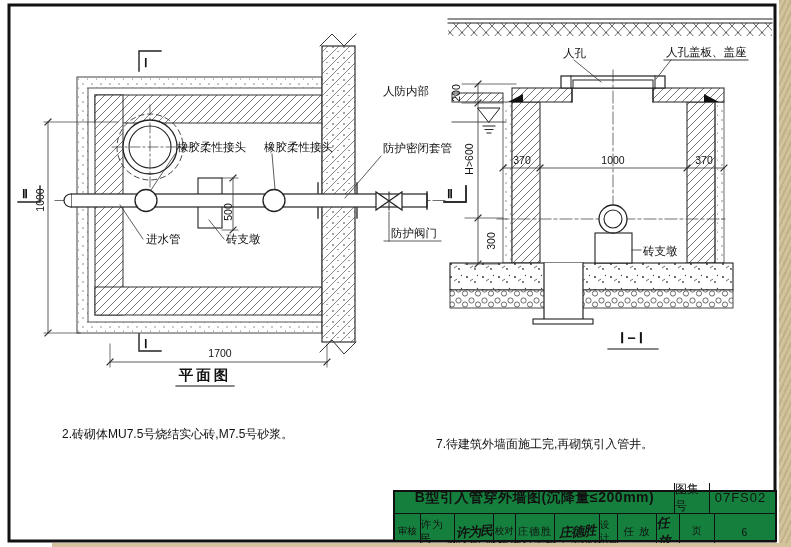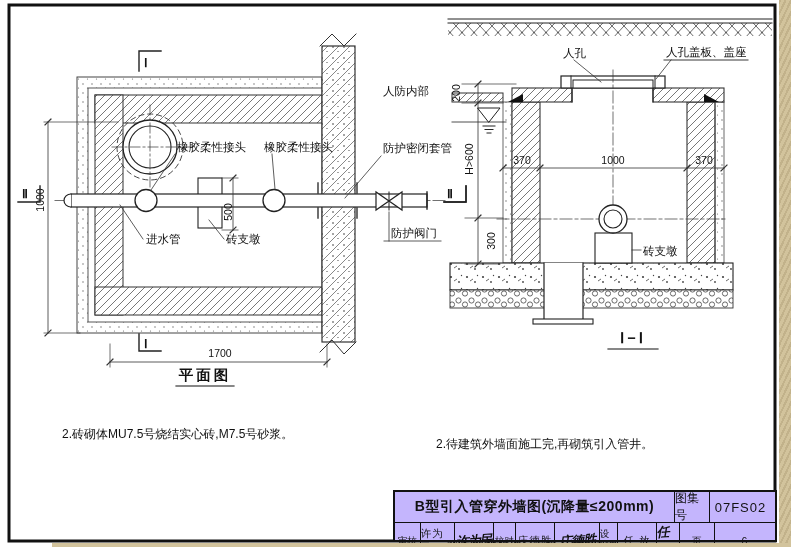--- a/index.html
+++ b/index.html
@@ -15,21 +15,21 @@
   .dim{font-size:10.5px;}
   .marker{font-size:12px;font-weight:bold;}
   .viewtitle{font-size:14.5px;letter-spacing:3px;font-weight:bold;}
 
   .notes{position:absolute;font-size:12px;line-height:15.4px;white-space:pre;color:#111;}
   .notes-left{left:62px;top:396px;width:372px;}
   .notes-right{left:436px;top:406px;width:300px;}
   .note-gap{margin-top:7px;}
 
   .titleblock{position:absolute;left:393px;top:490px;width:384px;height:52px;
-        border:2px solid #111;background:#c4b5fd;display:flex;flex-direction:column;box-sizing:border-box;}
+        border:2px solid #111;background:#15803d;display:flex;flex-direction:column;box-sizing:border-box;justify-content:center;}
   .tb-top{height:30px;display:flex;border-bottom:1.5px solid #111;}
   .tb-bottom{flex:1;display:flex;}
   .tb-cell{display:flex;align-items:center;justify-content:center;border-right:1.5px solid #111;
         box-sizing:border-box;overflow:hidden;}
   .tb-cell.last{border-right:none;}
   .tb-title{width:280px;font-size:14px;font-weight:bold;letter-spacing:.5px;}
   .tb-atlas-label{width:35px;font-size:12px;}
   .tb-atlas-no{width:61px;font-size:13px;letter-spacing:1px;}
   .tb-lab{font-size:9.5px;}
   .tb-name{font-size:10.5px;letter-spacing:1px;}
@@ -263,21 +263,21 @@
     </g>
   </svg>
 
   <div class="notes notes-left">
     <div>2.砖砌体MU7.5号烧结实心砖,M7.5号砂浆。</div>
     
     
     
   </div>
   <div class="notes notes-right">
-    <div>2.待建筑外墙面施工完,再砌筑引入管井。</div>
+    <div>7.待建筑外墙面施工完,再砌筑引入管井。</div>
     <div class="note-gap">6.本图如用于湿陷性黄土地区、永久性冻土区其他特殊性</div>
     <div>   地区时,应根据有关规定另做处理。</div>
   </div>
 
   <div class="titleblock">
     <div class="tb-top">
       <div class="tb-cell tb-title">B型引入管穿外墙图(沉降量≤200mm)</div>
       <div class="tb-cell tb-atlas-label">图集号</div>
       <div class="tb-cell tb-atlas-no last">07FS02</div>
     </div>

